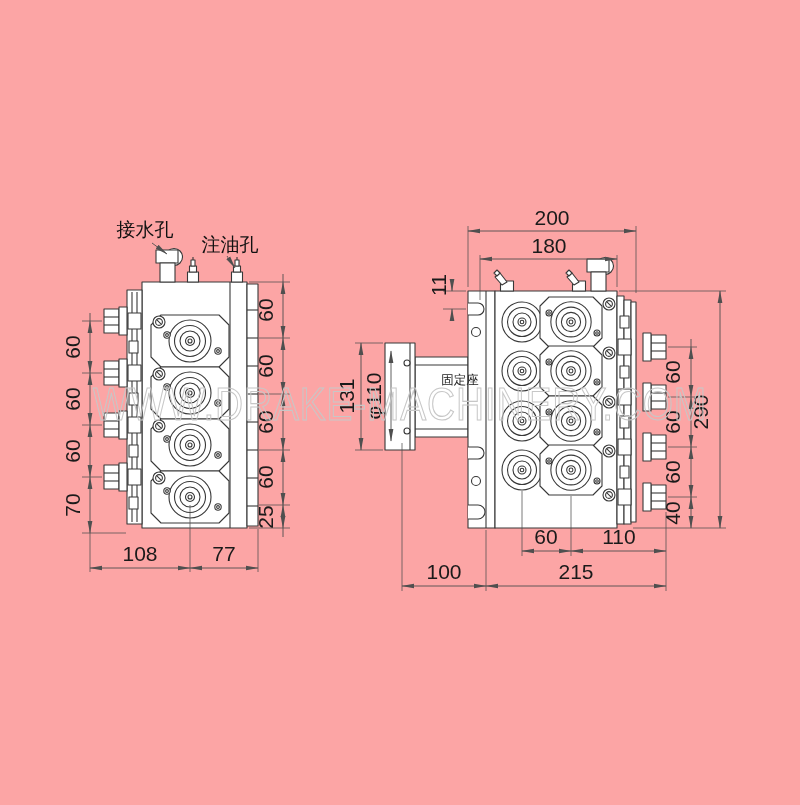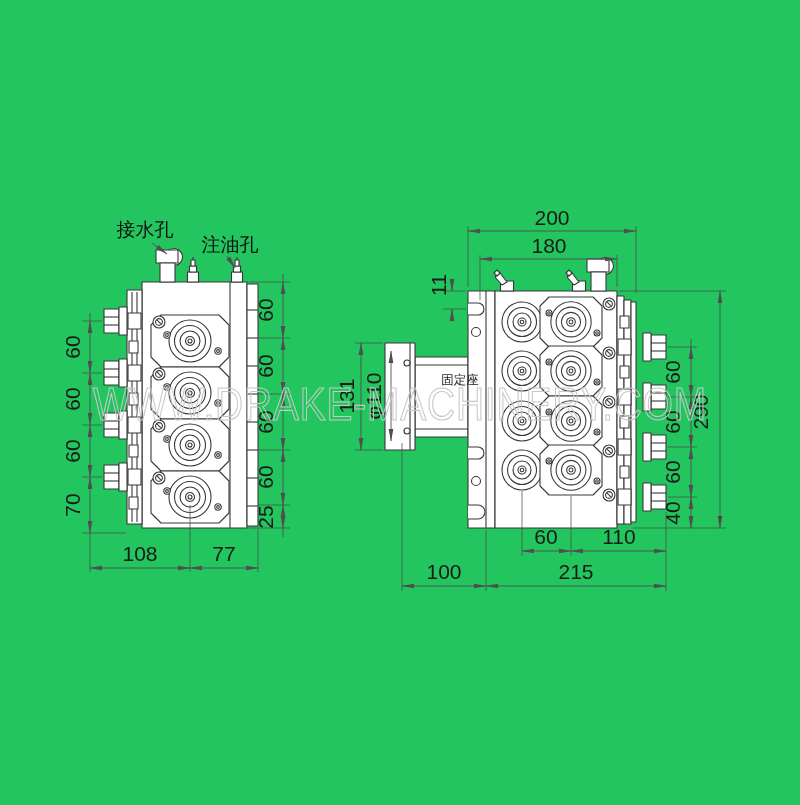--- a/index.html
+++ b/index.html
@@ -1,16 +1,16 @@
 <!DOCTYPE html>
 <html><head>
 <meta charset="utf-8">
 <style>
   html,body{margin:0;padding:0;background:#ffffff;}
-  .canvas{position:relative;width:800px;height:805px;background:#22c55e;overflow:hidden;
+  .canvas{position:relative;width:800px;height:805px;background:#fca5a5;overflow:hidden;
           font-family:"Liberation Sans",sans-serif;}
   svg{position:absolute;left:0;top:0;}
   
   .ln,.ln *{fill:none;stroke:#383838;stroke-width:1.1;stroke-linejoin:round;}
   .fw,.fw *{fill:#ffffff;stroke:#383838;stroke-width:1.1;stroke-linejoin:round;}
   
   .dm,.dm *{fill:none;stroke:#4f4f4f;stroke-width:0.9;}
   .ex,.ex *{fill:none;stroke:#4f4f4f;stroke-width:0.75;}
   
   text.t{font-family:"Liberation Sans",sans-serif;font-size:21px;fill:#1a1a1a;stroke:none;}

